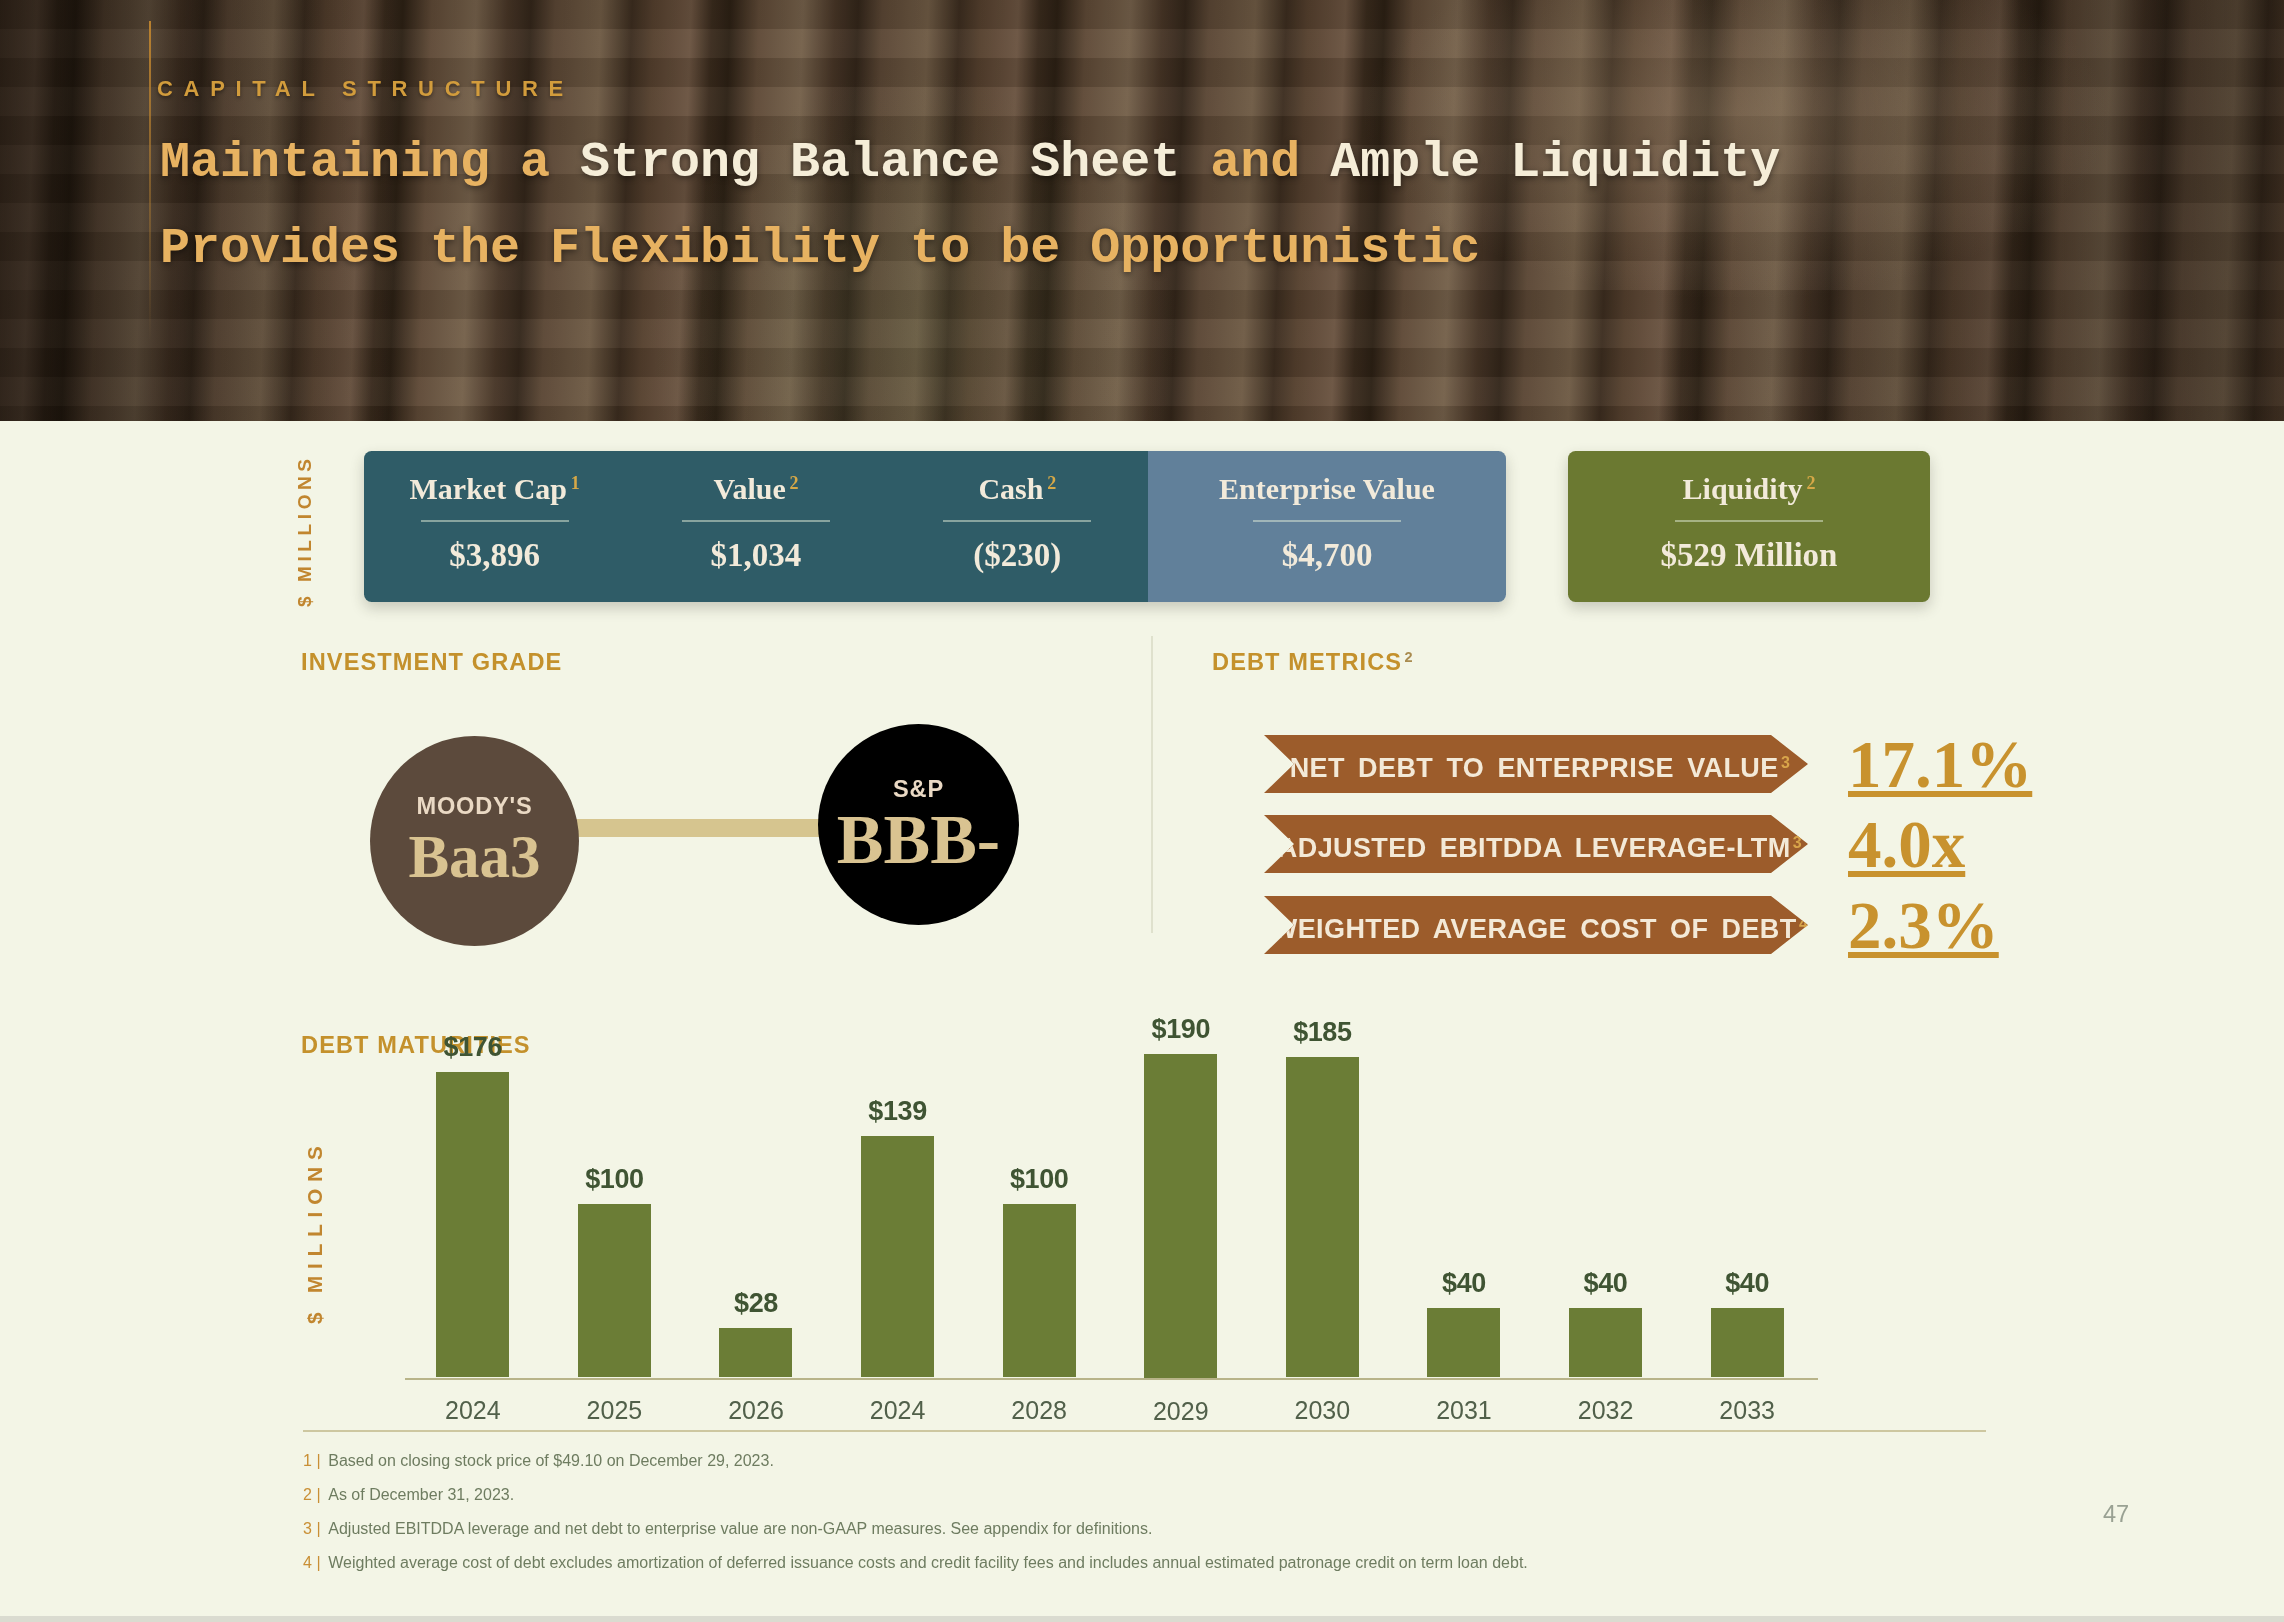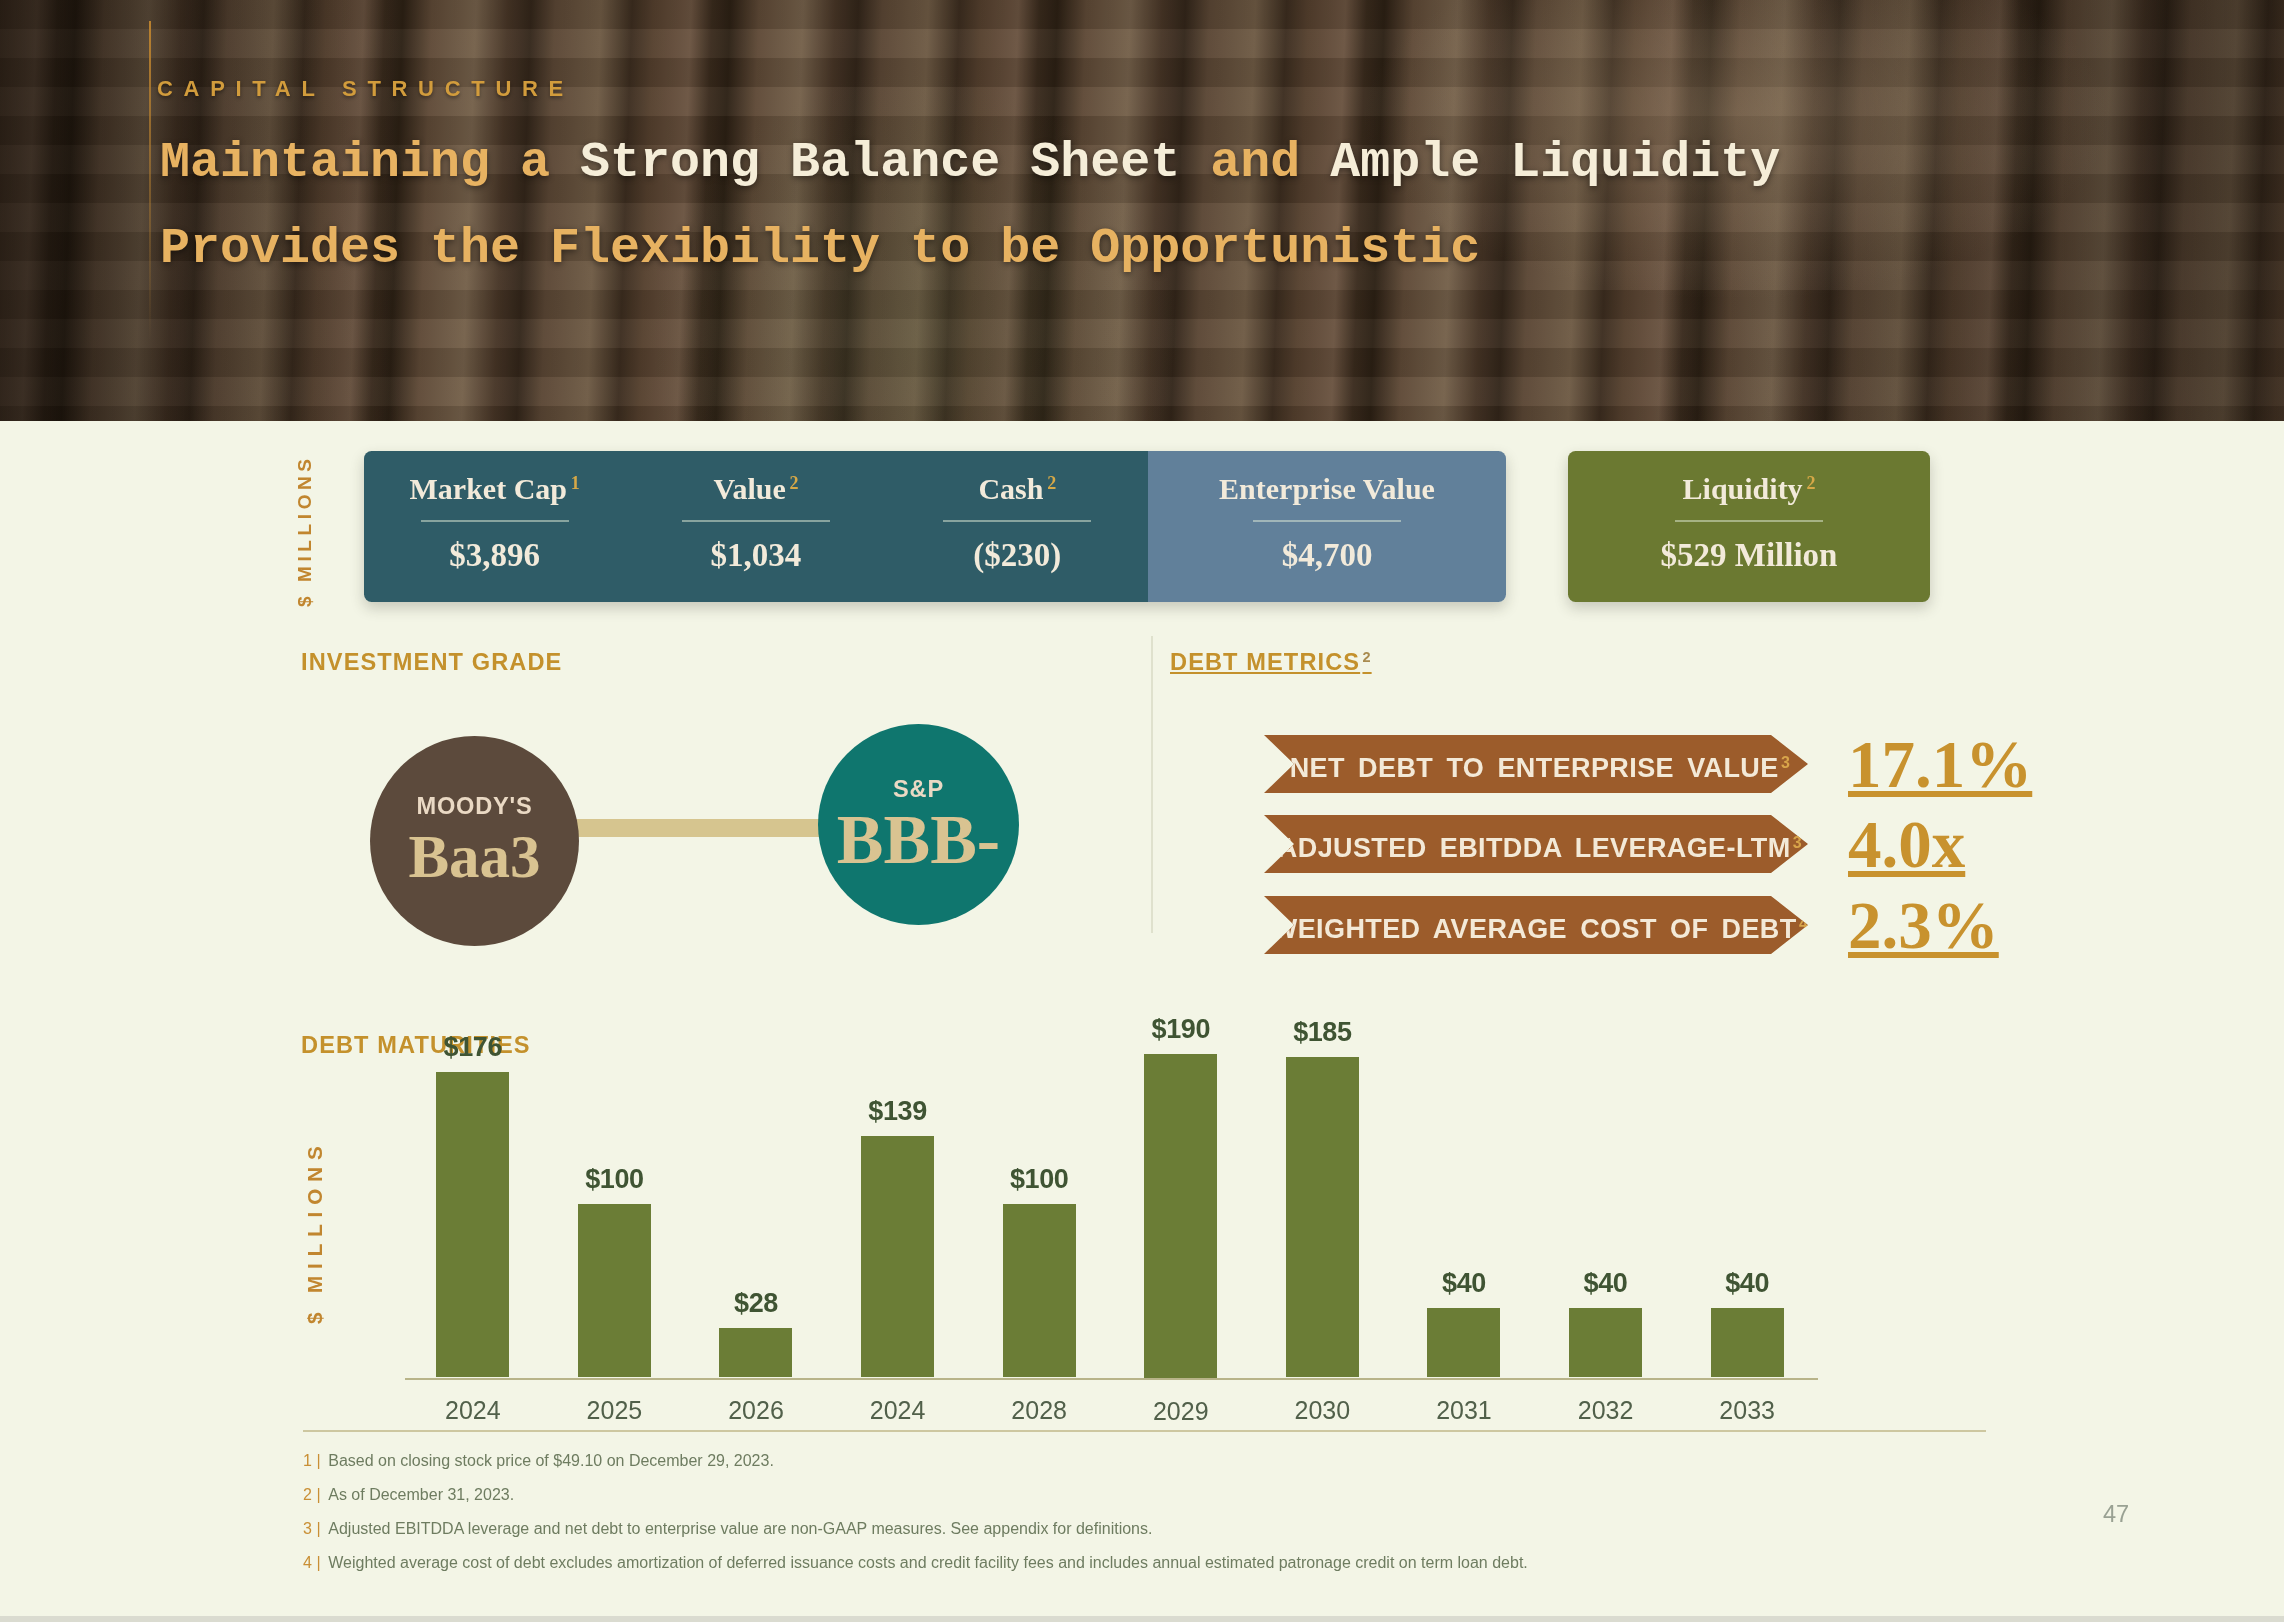--- a/index.html
+++ b/index.html
@@ -85,21 +85,21 @@
 
   .v-divider { position:absolute; left:1151px; top:636px; width:1.5px; height:297px; background:#dfe1cd; }
 
   
   .rating-connector { position:absolute; left:573px; top:819px; width:251px; height:18px; background:#d6c58f; }
   .rating-circle {
     position:absolute; border-radius:50%;
     display:flex; flex-direction:column; align-items:center; justify-content:center;
   }
   .circle-moodys { left:370px; top:736px; width:209px; height:210px; background:#5c4a3c; }
-  .circle-sp { left:818px; top:724px; width:201px; height:201px; background:#0f766e; }
+  .circle-sp { left:818px; top:724px; width:201px; height:201px; background:#000000; }
   .agency-name { font-weight:bold; font-size:23.6px; letter-spacing:0.8px; color:#ead9c4; }
   .agency-rating {
     font-family:"Liberation Serif", serif; font-weight:bold;
     font-size:61px; line-height:67px; color:#d9c391; margin-top:3px;
   }
   .circle-sp .agency-rating { font-size:70px; }
 
   
   .metric-row { position:absolute; left:1264px; display:flex; align-items:center; }
   .metric-row-0 { top:735px; } .metric-row-1 { top:815px; } .metric-row-2 { top:896px; }
@@ -191,21 +191,21 @@
 
   <div class="box-liquidity">
     <div class="metric-col">
       <div class="metric-label"><span>Liquidity</span><sup>2</sup></div>
       <div class="metric-divider"></div>
       <div class="metric-value">$529 Million</div>
     </div>
   </div>
 
   <div class="section-label" style="left:301px; top:649px;">INVESTMENT GRADE</div>
-  <div class="section-label" style="left:1170px; top:649px;text-decoration:underline;"><span>DEBT METRICS</span><sup>2</sup></div>
+  <div class="section-label" style="left:1212px; top:649px;"><span>DEBT METRICS</span><sup>2</sup></div>
 
   <div class="v-divider"></div>
 
   <div class="rating-connector"></div>
   <div class="rating-circle circle-moodys">
     <div class="agency-name">MOODY'S</div>
     <div class="agency-rating">Baa3</div>
   </div>
   <div class="rating-circle circle-sp">
     <div class="agency-name">S&amp;P</div>

